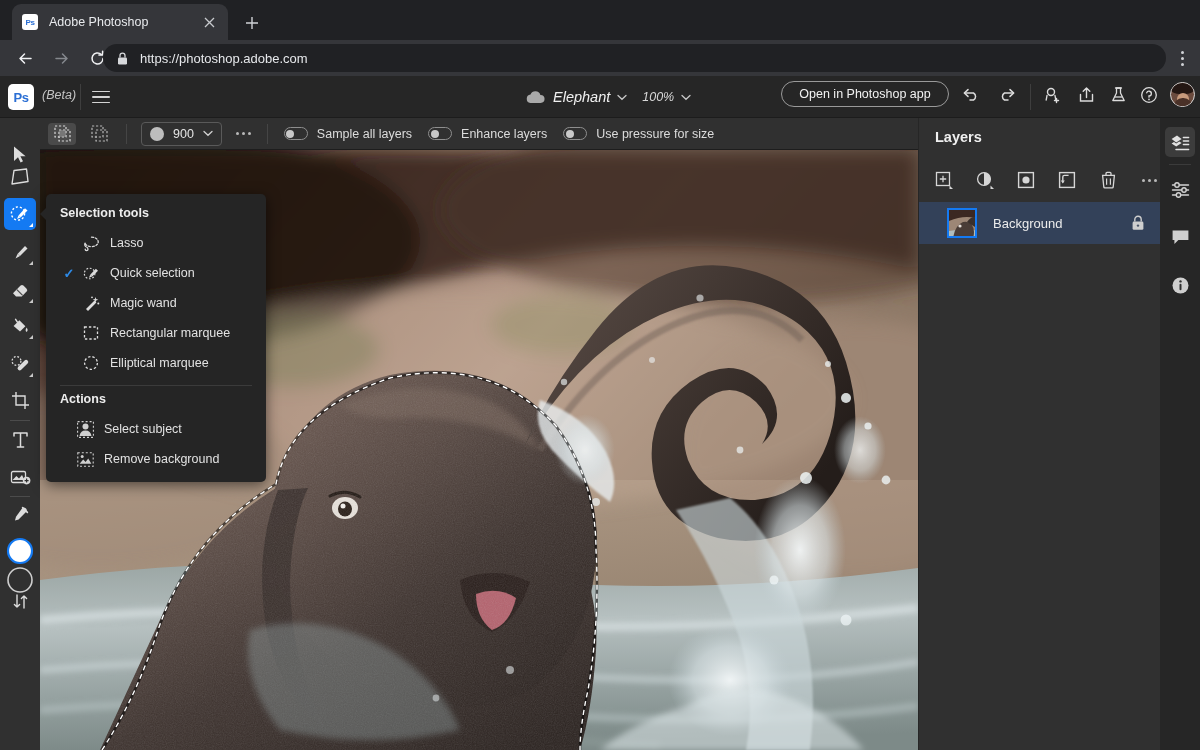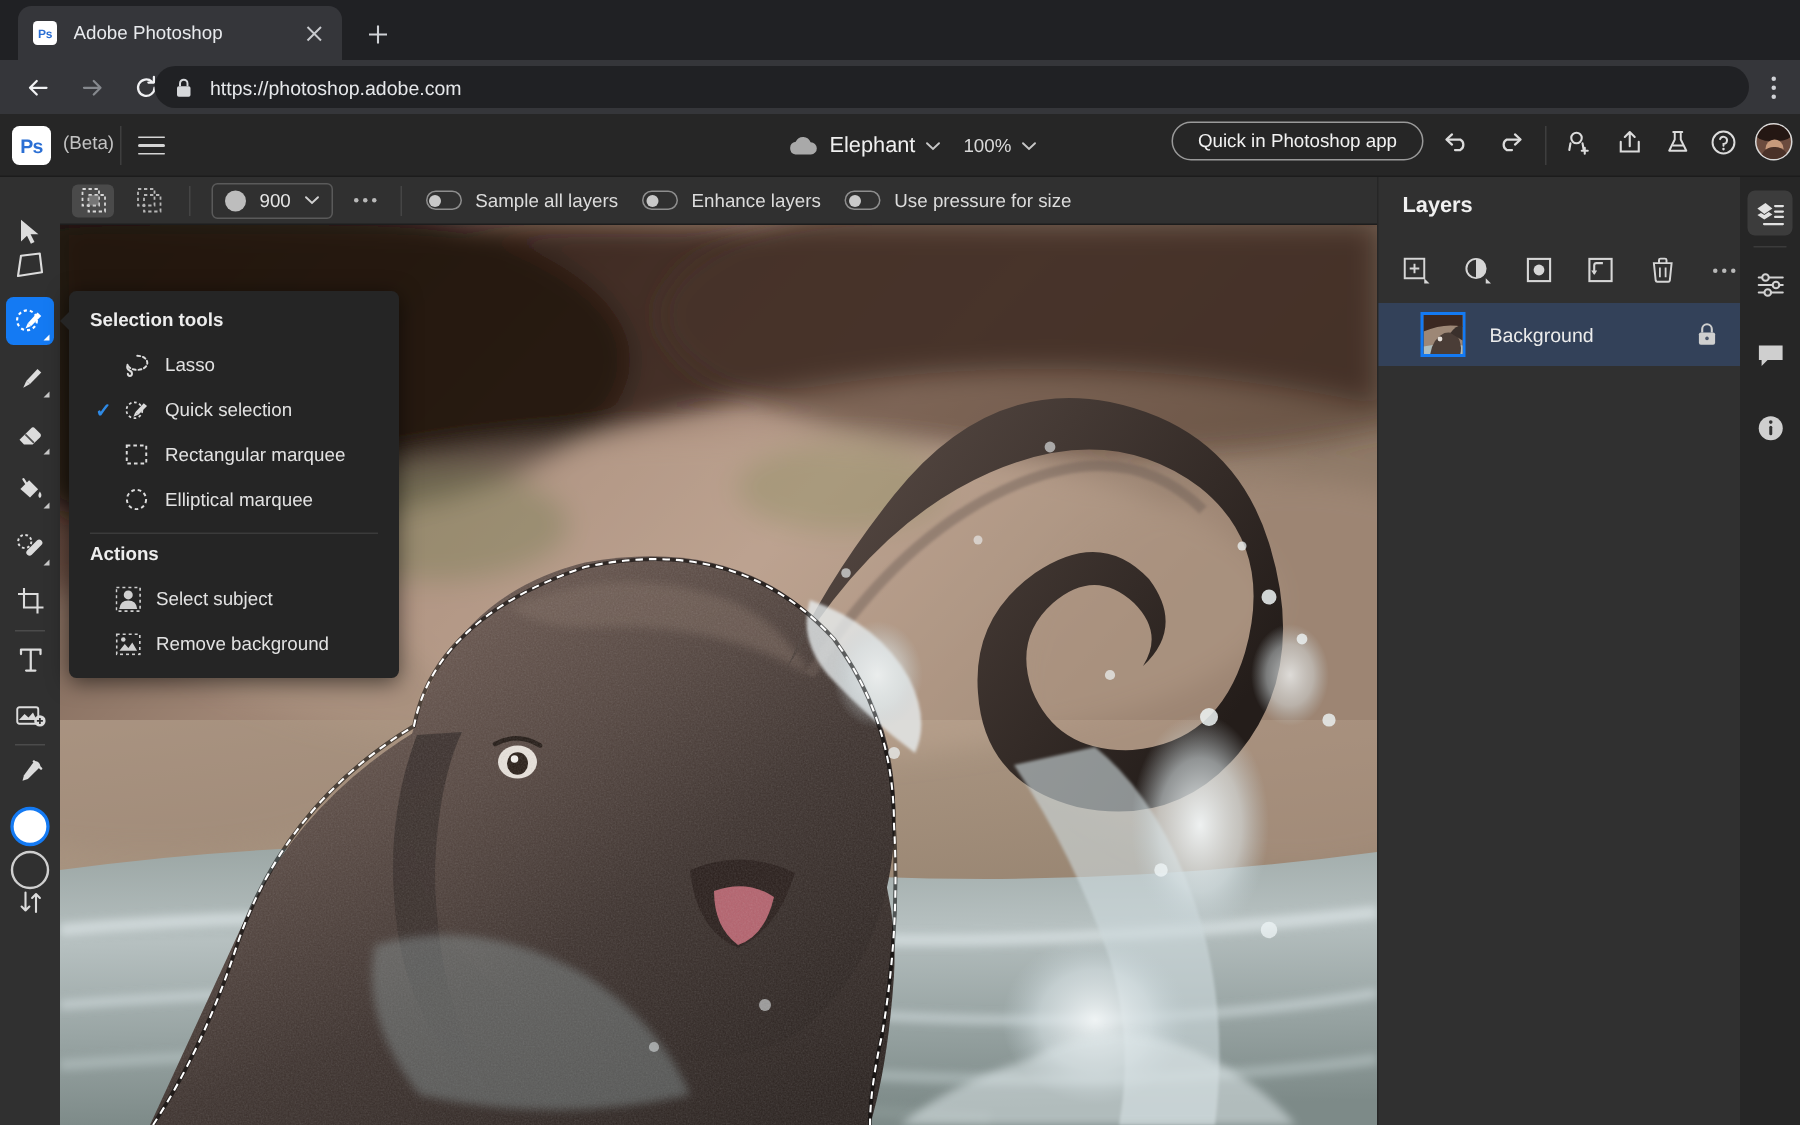--- a/index.html
+++ b/index.html
@@ -40,27 +40,27 @@
   .kebab { position:absolute; left:1172px; top:47px; width:20px; height:22px;
            display:flex; flex-direction:column; align-items:center; justify-content:center; gap:3px; }
   .kebab i { width:3px; height:3px; border-radius:50%; background:#d0d2d6; display:block; }
 
   
   .appbar { position:absolute; left:0; top:76px; width:1200px; height:42px; background:#262626;
             border-bottom:1px solid #1c1c1c; }
   .ps-logo { position:absolute; left:8px; top:84px; width:26px; height:26px; background:#ffffff;
              border-radius:5px; display:flex; align-items:center; justify-content:center;
              color:#2b6fd4; font-size:13px; font-weight:bold; letter-spacing:-0.5px; }
-  .beta { position:absolute; left:42px; top:88px; color:#c3c3c3; font-size:12.5px; }
+  .beta { position:absolute; left:42px; top:88px; color:#c3c3c3; font-size:12.5px;font-style:italic; }
   .bar-div { position:absolute; top:84px; width:1px; height:26px; background:#3e3e3e; }
   .hamb { position:absolute; left:92px; top:86px; width:22px; height:22px;
           display:flex; flex-direction:column; justify-content:center; gap:4px; }
   .hamb i { display:block; height:1.6px; background:#d4d4d4; width:18px; border-radius:1px; }
 
-  .doc-center { position:absolute; left:525px; top:84px; height:26px; display:flex; align-items:center; gap:7px; }
+  .doc-center { position:absolute; left:525px; top:84px; height:26px; display:flex; align-items:center; gap:7px;font-style:italic; }
   .doc-name { color:#f0f0f0; font-size:14.5px; }
   .zoomval { color:#d8d8d8; font-size:12.5px; }
   .chev { color:#c0c0c0; font-size:10px; line-height:1; }
 
   .open-app-btn {
     position:absolute; left:781px; top:81px; width:168px; height:26px;
     border:1px solid #9a9a9a; border-radius:13px; color:#f2f2f2; font-size:12.5px;
     display:flex; align-items:center; justify-content:center;
   }
   .abtn { position:absolute; top:82px; width:25px; height:25px; display:flex; align-items:center; justify-content:center; }
@@ -218,21 +218,21 @@
         </svg>
     </span>
     <span class="zoomval" style="margin-left:8px;text-align:right;">100%</span>
     <span class="chev">
       <svg width="10" height="7" viewBox="0 0 10 7">
           <path d="M1 1.5 L5 5.3 L9 1.5" stroke="#c6c6c6" stroke-width="1.3" fill="none" stroke-linecap="round"></path>
         </svg>
     </span>
   </div>
 
-  <div class="open-app-btn">Quick in Photoshop app</div>
+  <div class="open-app-btn">Open in Photoshop app</div>
 
   <div class="abtn" style="left:958px;">
     <svg width="19" height="17" viewBox="0 0 19 17">
       <path d="M4 7 H12.5 A4 4 0 0 1 12.5 14 H9" stroke="#dcdcdc" stroke-width="1.5" fill="none" stroke-linecap="round"></path>
       <path d="M7 3.6 L3.3 7 L7 10.4" stroke="#dcdcdc" stroke-width="1.5" fill="none" stroke-linecap="round" stroke-linejoin="round"></path>
     </svg>
   </div>
   <div class="abtn" style="left:995px;">
     <svg width="19" height="17" viewBox="0 0 19 17">
       <path d="M15 7 H6.5 A4 4 0 0 0 6.5 14 H10" stroke="#dcdcdc" stroke-width="1.5" fill="none" stroke-linecap="round"></path>
@@ -587,20 +587,32 @@
       <span class="fly-ico">
         <svg width="17" height="17" viewBox="0 0 18 18">
           <circle cx="7" cy="9" r="5.6" fill="none" stroke="#dcdcdc" stroke-width="1.2" stroke-dasharray="1.9 1.8"></circle>
           <path d="M7.6 10.4 L13.6 4 L15.9 6 L9.8 12.2 Z" fill="#dcdcdc"></path>
           <path d="M7.6 10.4 L6.3 13.6 L9.8 12.2 Z" fill="#dcdcdc"></path>
         </svg>
       </span>
       <span class="fly-label">Quick selection</span>
     </div>
 
+    <div class="fly-item">
+      <span class="fly-check"></span>
+      <span class="fly-ico">
+        <svg width="17" height="17" viewBox="0 0 17 17">
+          <path d="M3 14 L11.5 5.5 L13.4 7.4 L5 15.9 Z" fill="#dcdcdc"></path>
+          <path d="M12.5 2 L13.2 4.1 L15.3 4.8 L13.2 5.5 L12.5 7.6 L11.8 5.5 L9.7 4.8 L11.8 4.1 Z" fill="#dcdcdc"></path>
+          <circle cx="15.3" cy="8.6" r="1" fill="#dcdcdc"></circle>
+          <circle cx="9" cy="2.3" r="0.9" fill="#dcdcdc"></circle>
+        </svg>
+      </span>
+      <span class="fly-label">Magic wand</span>
+    </div>
 
     <div class="fly-item">
       <span class="fly-check"></span>
       <span class="fly-ico">
         <svg width="16" height="16" viewBox="0 0 16 16">
           <rect x="1.5" y="2" width="13" height="12" fill="none" stroke="#dcdcdc" stroke-width="1.3" stroke-dasharray="2.4 2"></rect>
         </svg>
       </span>
       <span class="fly-label">Rectangular marquee</span>
     </div>

